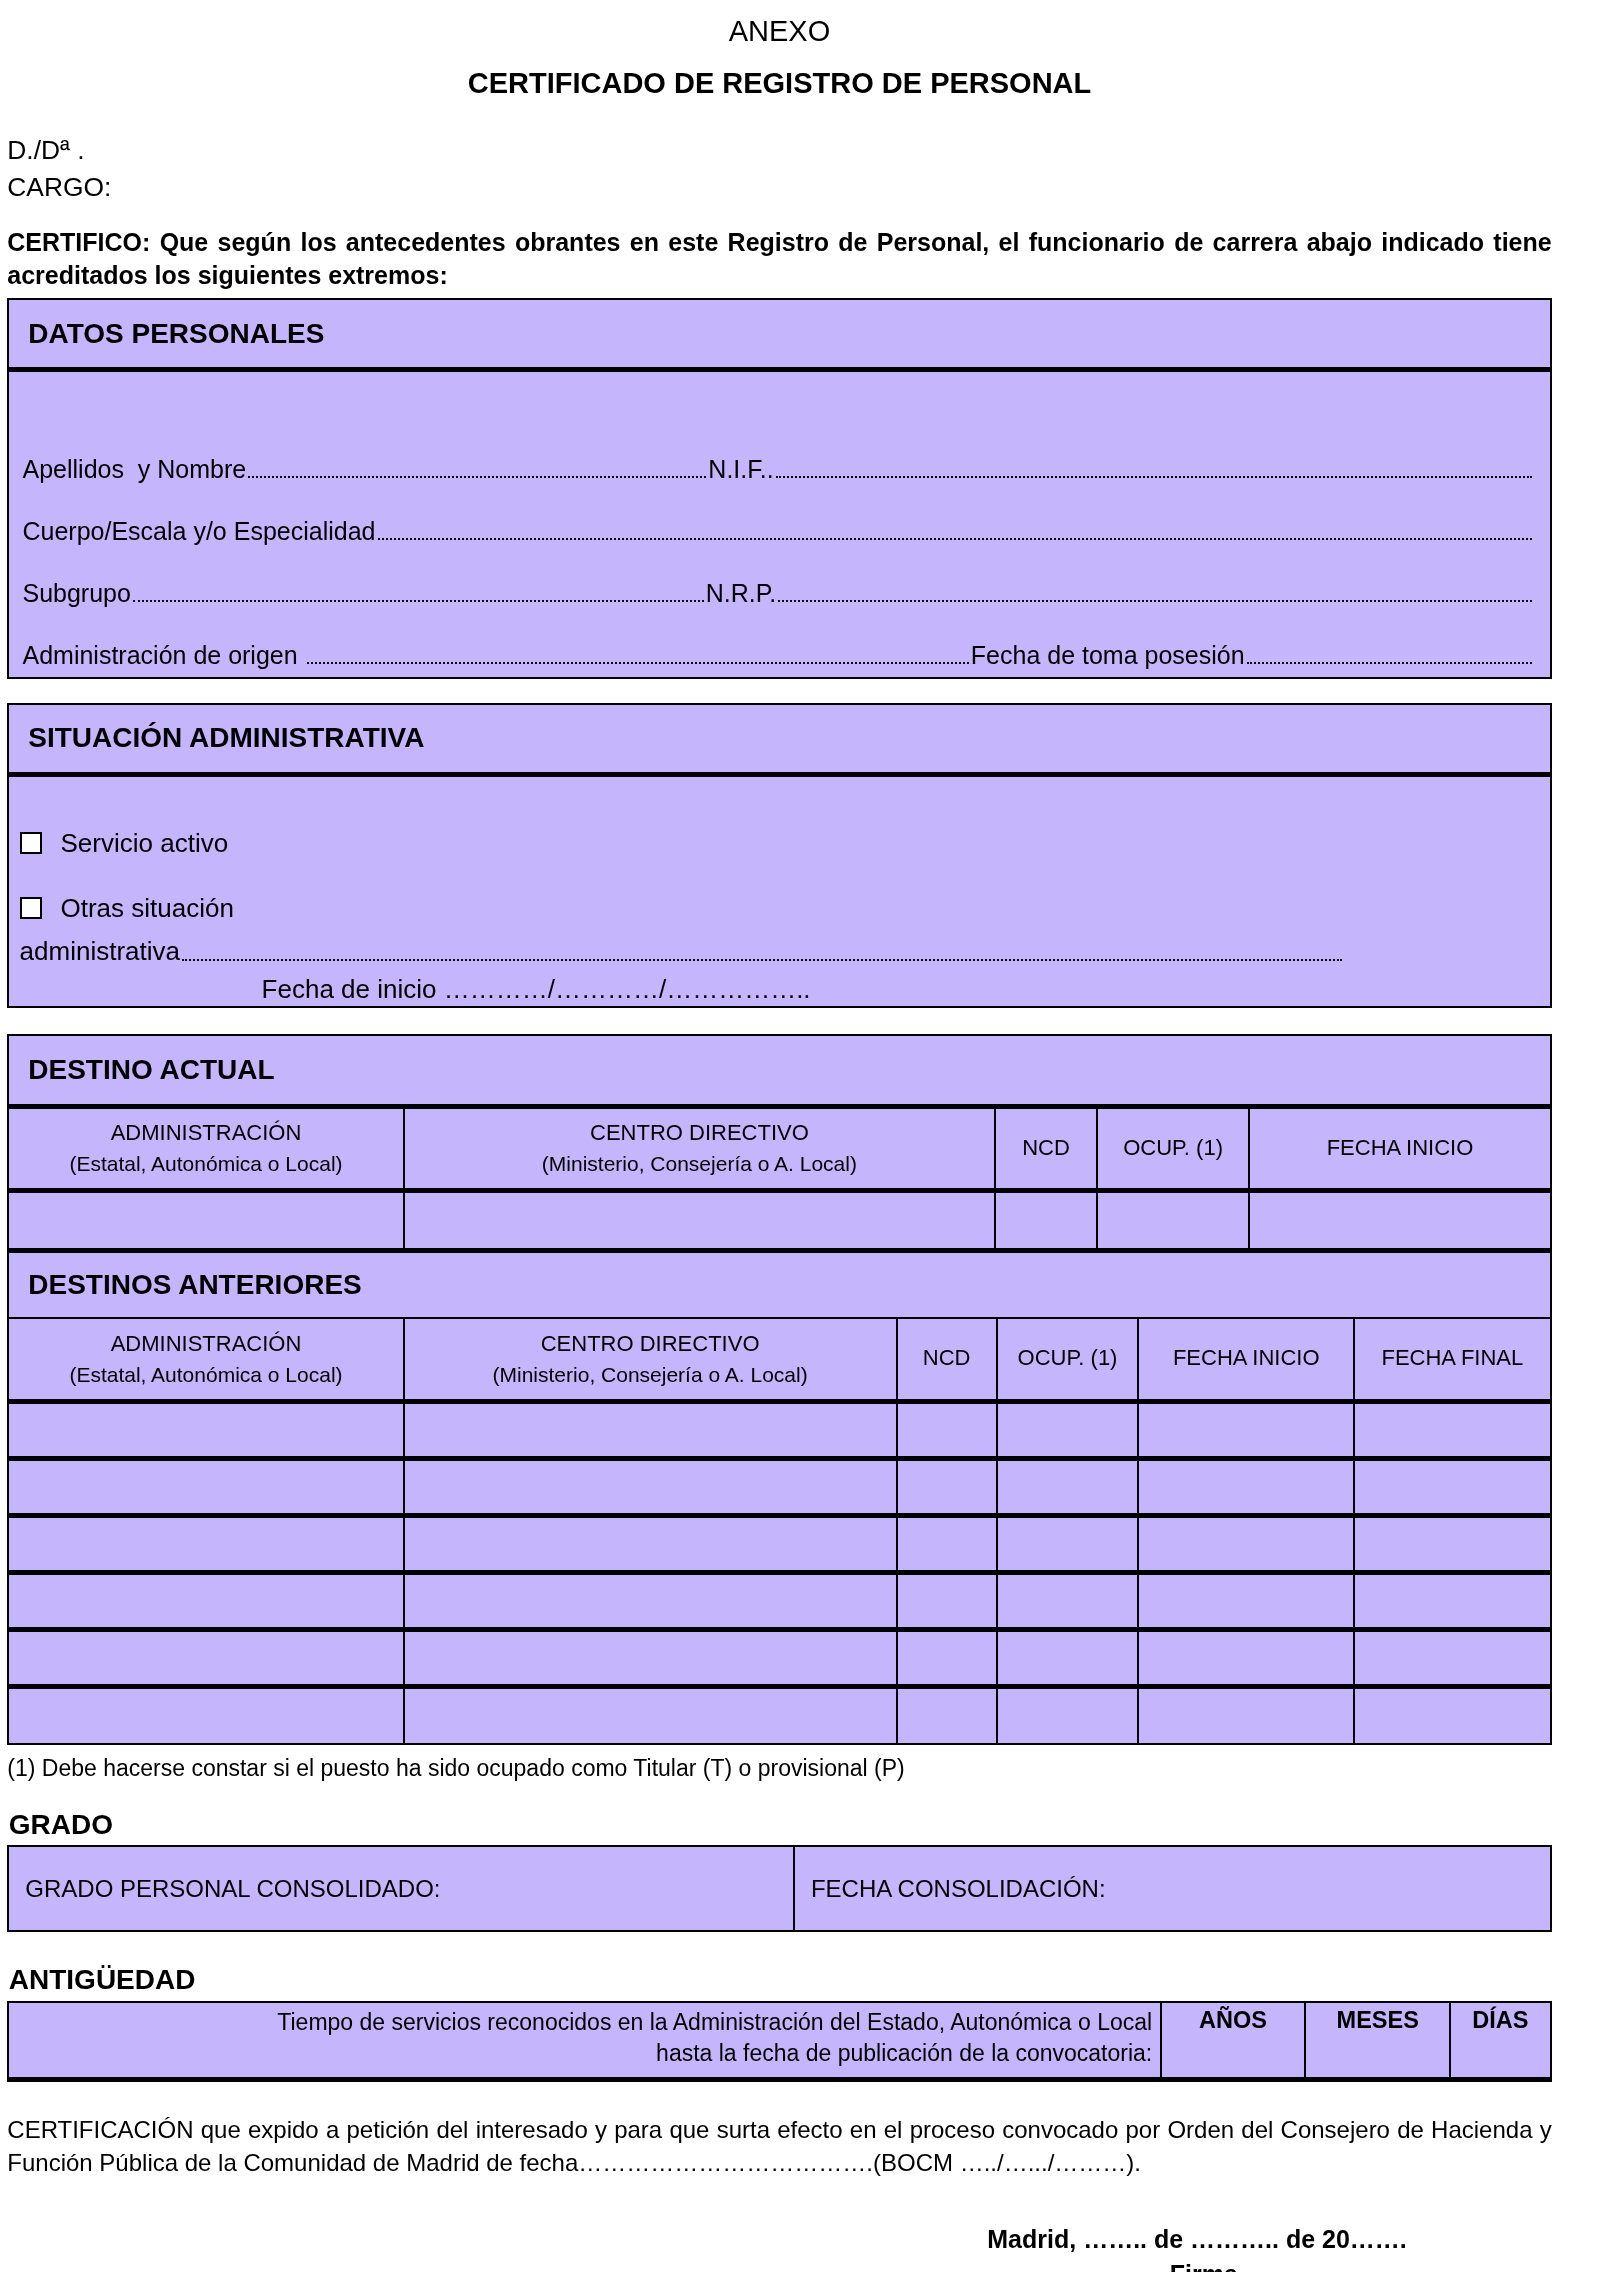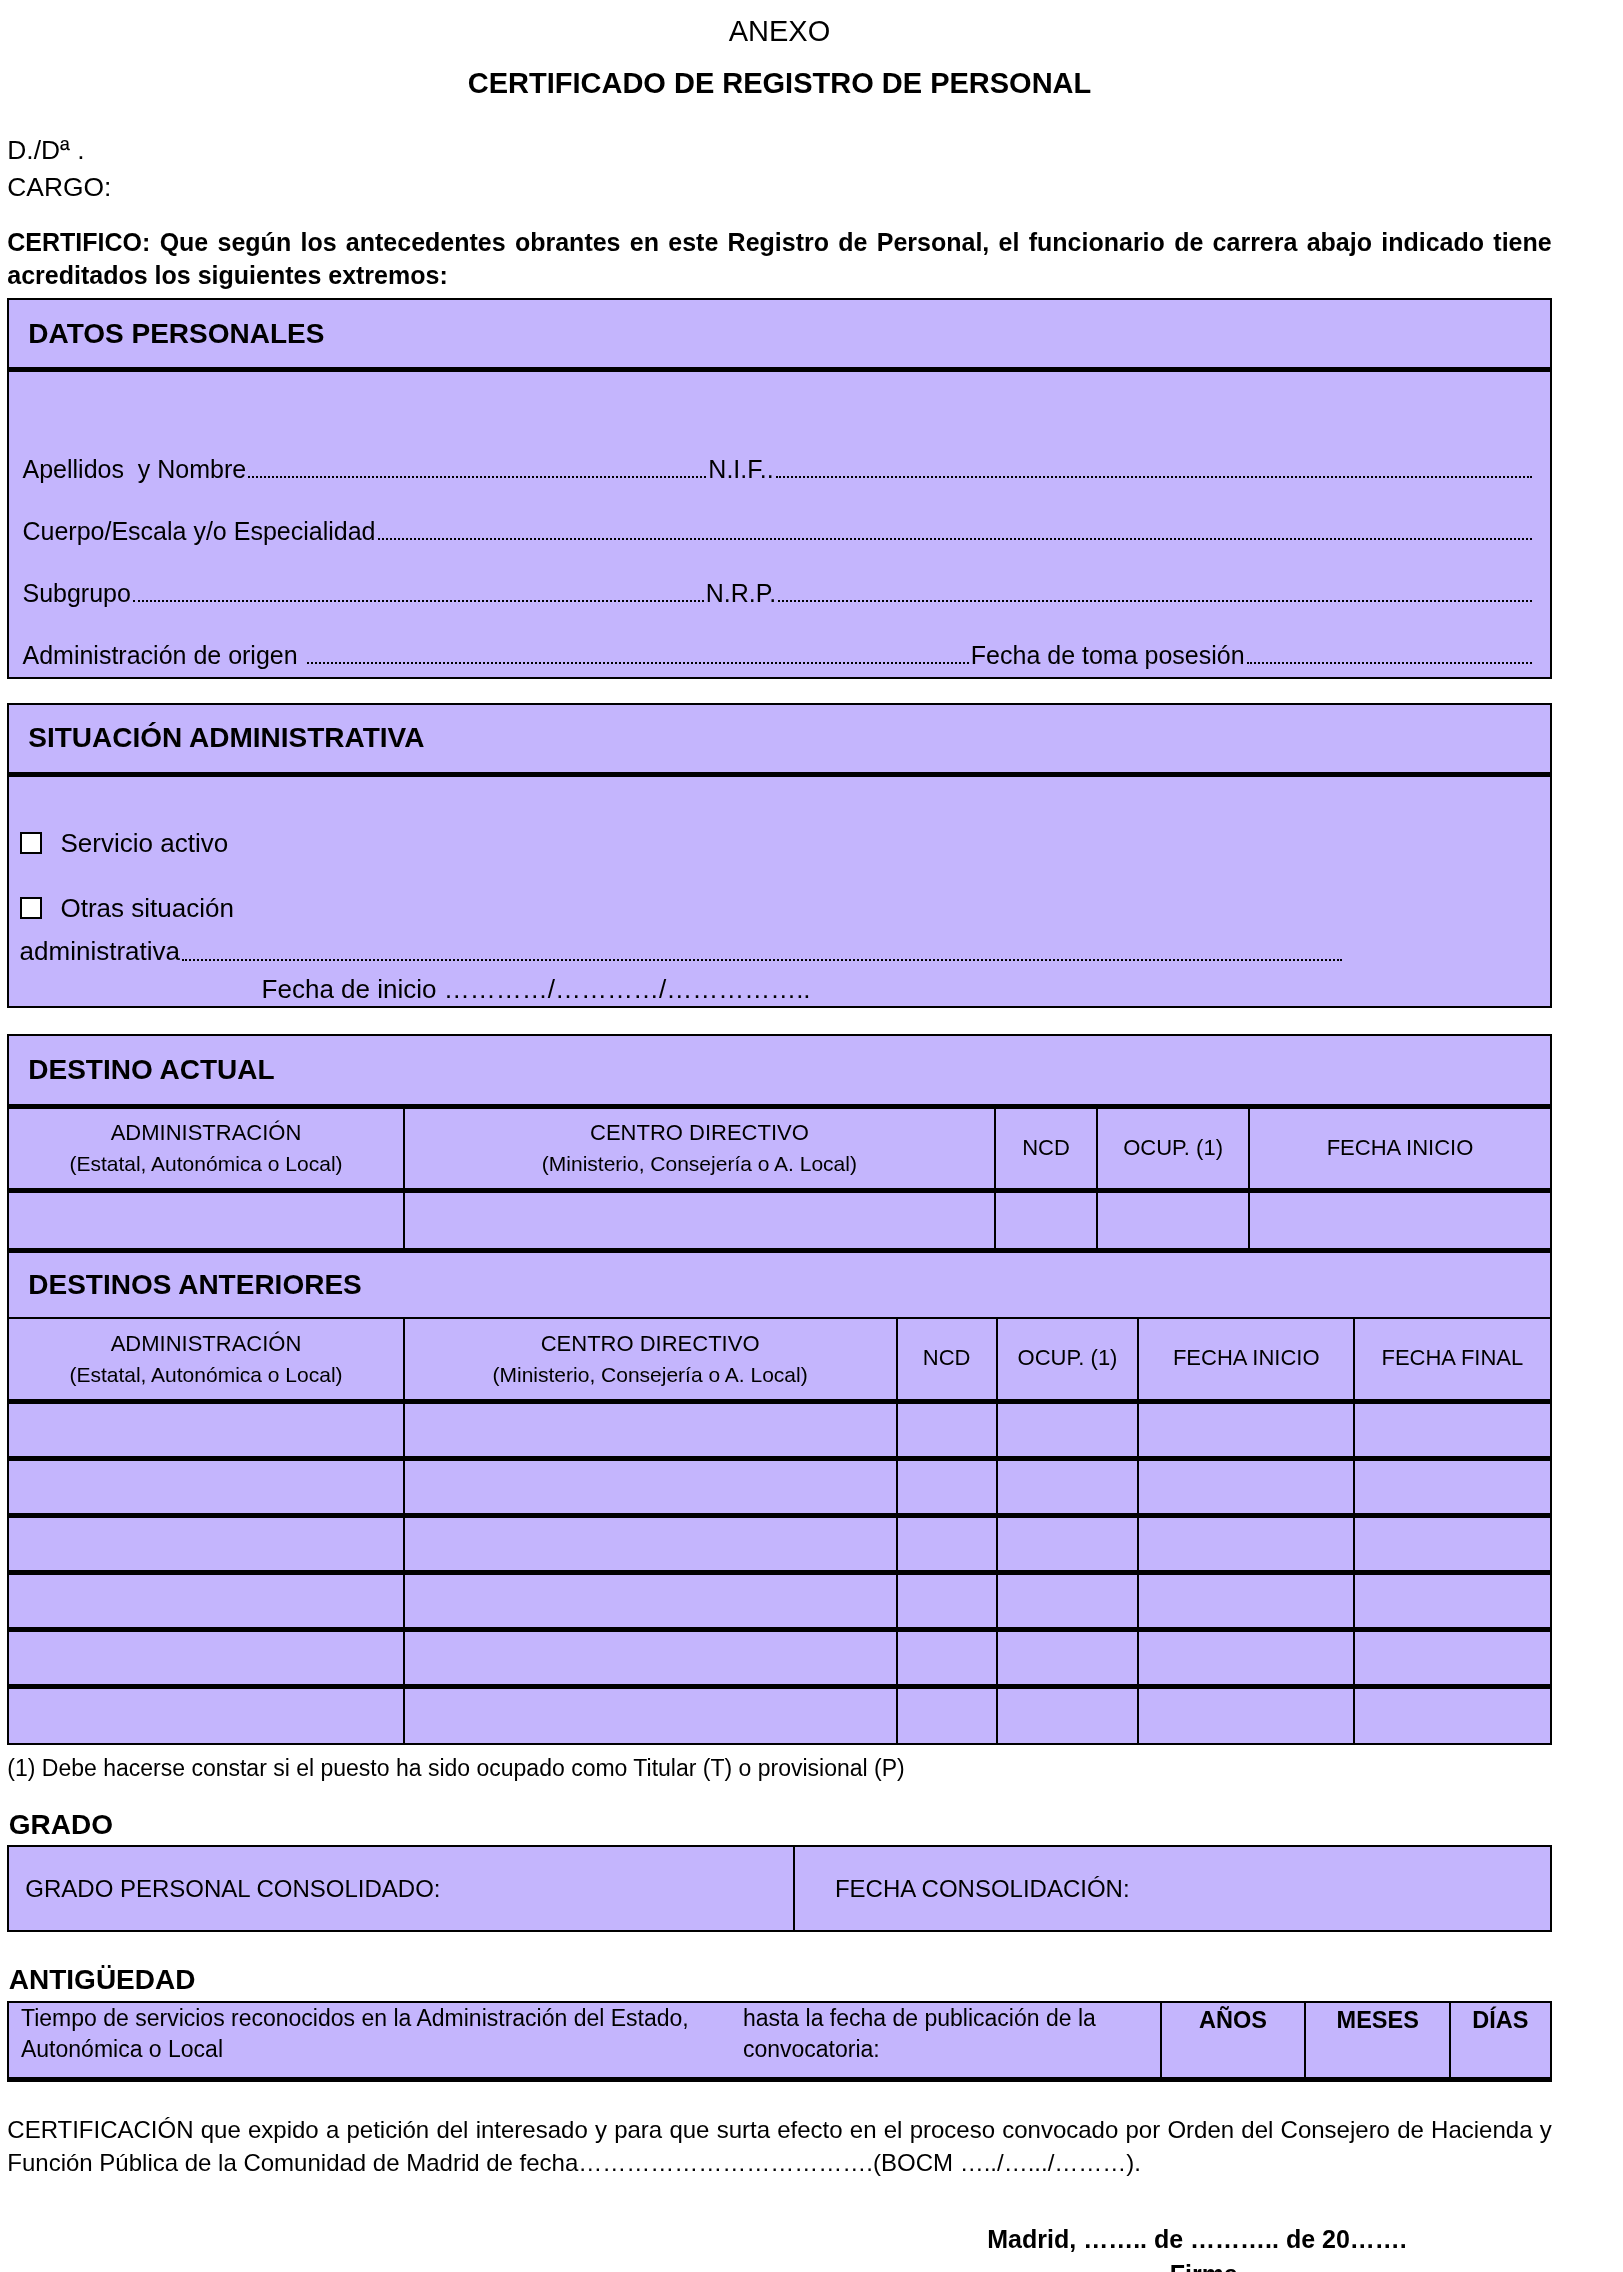--- a/index.html
+++ b/index.html
@@ -44,25 +44,25 @@
   .t1 td { height:60px; border-bottom:5.9px solid #000; }
   .t2 td { height:57px; border-bottom:5.9px solid #000; }
   .t2 tr:last-child td { border-bottom:none; }
   .band2 { border-bottom:2.9px solid #000; padding:16px 0 16px 19px; }
 
   .footnote { font-size:23px; margin-top:10.3px; }
 
   .section-heading { font-size:28px; font-weight:700; margin:26.4px 0 4.4px 1.5px; }
   .grado-box { display:flex; height:87px; font-size:24px; }
   .grado-cell-left  { width:51%; border-right:2.9px solid #000; display:flex; align-items:center; padding-left:16px; }
-  .grado-cell-right { flex:1; display:flex; align-items:center; padding-left:16px;margin-left:24px; }
+  .grado-cell-right { flex:1; display:flex; align-items:center; padding-left:16px; }
 
   .ant-heading { margin-top:32px; }
   .ant-box { display:flex; height:81px; font-size:23px; border-bottom-width:5.1px; }
-  .ant-desc { width:74.8%; border-right:2.9px solid #000; display:flex; flex-direction:row; justify-content:flex-end; padding:0 7.3px 7.3px 11.7px; line-height:1.35; }
+  .ant-desc { width:74.8%; border-right:2.9px solid #000; display:flex; flex-direction:column; justify-content:flex-end; padding:0 7.3px 7.3px 11.7px; line-height:1.35;align-items:flex-end; }
   .ant-col  { width:9.4%; border-right:2.9px solid #000; font-weight:700; font-size:23.5px; padding-top:4.4px; text-align:center; }
   .ant-col.last { border-right:none; width:auto; flex:1; }
 
   .certificacion { font-size:24px; margin-top:31px; text-align:justify; line-height:1.38; }
 
   .sig-block { margin-top:43px; margin-left:980px; width:433px; font-size:25px; font-weight:700; line-height:1.42; }
   .sig-firma { text-align:center; }
 </style>
 </head>
 <body>

